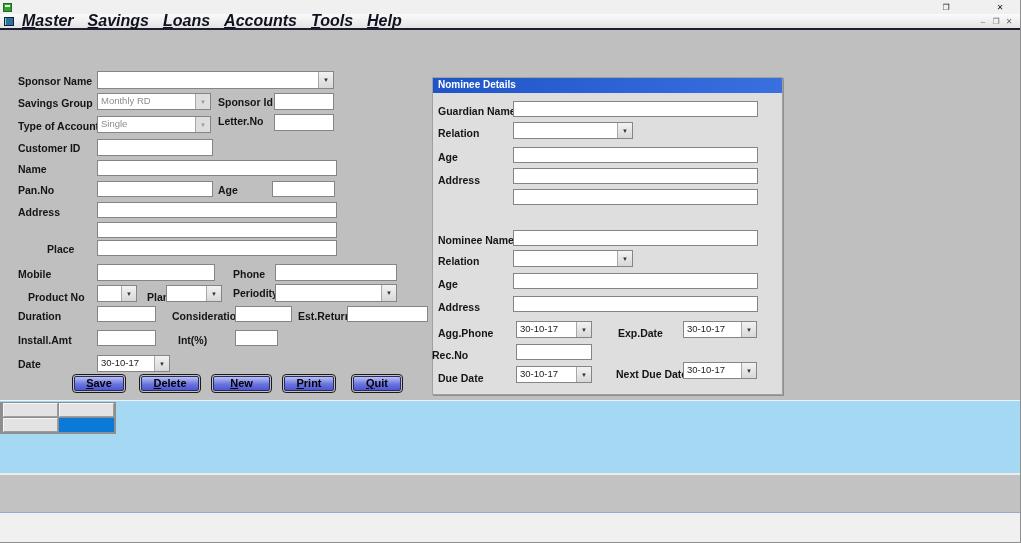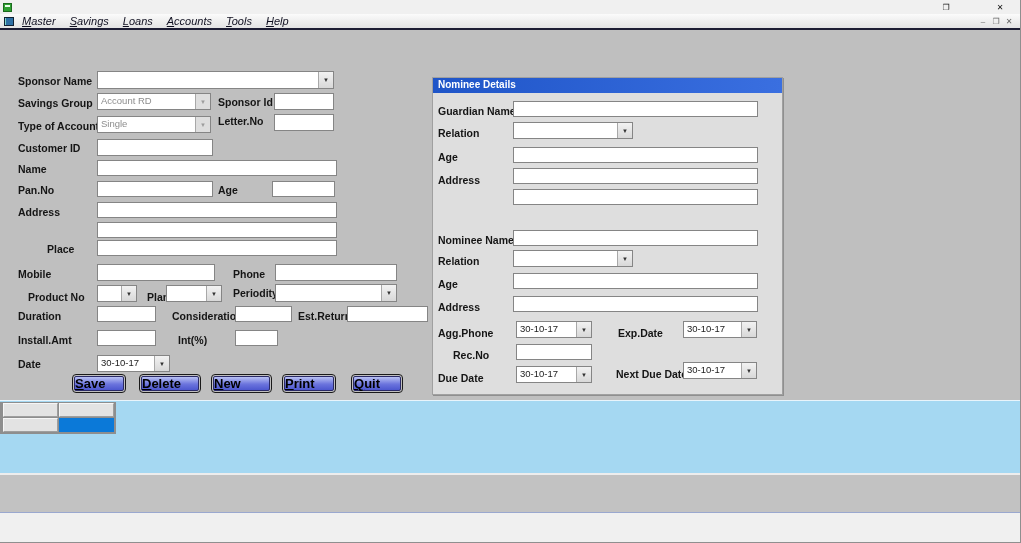--- a/index.html
+++ b/index.html
@@ -21,21 +21,21 @@
   .tb-btn.restore { margin-right:28px; }
   .tb-btn.close { margin-right:8px; }
   
   .menubar {
     position:absolute; left:0; top:14px; width:1021px; height:16px;
     background:linear-gradient(#fbfbfb,#e3e3e3); border-bottom:2px solid #1d1d33;
     display:flex; align-items:center;
   }
   .mdi-icon { width:10px; height:9px; margin:0 8px 0 4px; background:#2e6fa3; border:1px solid #123; box-shadow:inset 1px 0 0 #7fd4c8; }
   .menu-item {
-    display:inline-block; font-size:11px; font-weight:normal; font-style:italic;
+    display:inline-block; font-size:16px; font-weight:bold; font-style:italic;
     color:#101020; margin-right:14px; cursor:default;
   }
   .menu-item::first-letter { text-decoration:underline; }
   .mdi-controls { margin-left:auto; display:flex; align-items:center; margin-right:6px; }
   .mdi-btn { width:12px; text-align:center; font-size:8px; color:#666; margin-left:1px; cursor:default; }
   
   .header-band {
     position:absolute; left:1px; top:31px; width:1018px; height:25px;
     background:linear-gradient(#b2c2f3,#c6d3f8);
     display:flex; align-items:center; justify-content:center;
@@ -61,22 +61,22 @@
   .nominee-title {
     position:absolute; left:0; top:0; width:100%; height:15px;
     background:linear-gradient(90deg,#1f55c8,#3a6fe0);
     color:#fff; font-size:10px; font-weight:bold; padding:1px 5px;
   }
   
   .btnw { position:absolute; height:19px; border:1px solid #1a1a1a; border-radius:4px; padding:1px; background:#bfbfbf; }
   .btn {
     width:100%; height:100%; display:block; border:1px solid #2a2a66; border-radius:2px;
     background:linear-gradient(#b9c1f4,#6b74dd 55%,#4d57cf);
-    font-family:"Liberation Sans",sans-serif; font-size:13px; font-weight:bold; color:#000;
-    line-height:13px; cursor:default;
+    font-family:"Liberation Sans",sans-serif; font-size:11px; font-weight:bold; color:#000;
+    text-align:center; line-height:13px; cursor:default;
   }
   .btn::first-letter { text-decoration:underline; }
   
   .workspace { position:absolute; left:0; top:400px; width:1021px; height:73px; background:#a5d8f2; border-top:1px solid #e9f4fb; }
   .mini-grid { position:absolute; left:0; top:1px; width:116px; height:32px; background:#8e8e8e; padding:1px 1px 2px 3px; }
   .mg-row { display:flex; height:14px; margin-bottom:1px; }
   .mg-cell { width:55px; background:#e3e3e3; border:1px solid #9e9e9e; border-top-color:#f6f6f6; border-left-color:#f6f6f6; margin-right:1px; }
   .mg-cell.sel { background:#0b79d8; border-color:#0b79d8; }
   .gray-band { position:absolute; left:0; top:473px; width:1021px; height:40px; background:#c2c2c2; border-top:2px solid #ededed; border-bottom:1px solid #9aa8cf; }
   .bottom-strip { position:absolute; left:0; top:513px; width:1021px; height:30px; background:#f0f0f0; }
@@ -111,21 +111,21 @@
 
 
   <span class="lbl" style="left:18px;top:75px;">Sponsor Name</span>
   <div class="combo" style="left:97px;top:71px;width:237px;height:18px;">
     <span class="ct"></span>
     <span class="ca">▼</span>
   </div>
 
   <span class="lbl" style="left:18px;top:97px;">Savings Group</span>
   <div class="combo disabled" style="left:97px;top:93px;width:114px;height:17px;">
-    <span class="ct">Account RD</span>
+    <span class="ct">Monthly RD</span>
     <span class="ca">▼</span>
   </div>
   <span class="lbl" style="left:218px;top:96px;">Sponsor Id</span>
   <input class="tin" style="left: 274px; top: 93px; width: 60px; height: 17px;" value="">
 
   <span class="lbl" style="left:18px;top:120px;">Type of Account</span>
   <div class="combo disabled" style="left:97px;top:116px;width:114px;height:17px;">
     <span class="ct">Single</span>
     <span class="ca">▼</span>
   </div>
@@ -244,21 +244,21 @@
   <div class="combo" style="left:516px;top:321px;width:76px;height:17px;">
     <span class="ct">30-10-17</span>
     <span class="ca">▼</span>
   </div>
   <span class="lbl" style="left:618px;top:327px;">Exp.Date</span>
   <div class="combo" style="left:683px;top:321px;width:74px;height:17px;">
     <span class="ct">30-10-17</span>
     <span class="ca">▼</span>
   </div>
 
-  <span class="lbl" style="left:453px;top:349px;">Rec.No</span>
+  <span class="lbl" style="left:432px;top:349px;">Rec.No</span>
   <input class="tin" style="left: 516px; top: 344px; width: 76px; height: 16px;" value="">
 
   <span class="lbl" style="left:438px;top:372px;">Due Date</span>
   <div class="combo" style="left:516px;top:366px;width:76px;height:17px;">
     <span class="ct">30-10-17</span>
     <span class="ca">▼</span>
   </div>
   <span class="lbl" style="left:616px;top:368px;">Next Due Date</span>
   <div class="combo" style="left:683px;top:362px;width:74px;height:17px;">
     <span class="ct">30-10-17</span>

